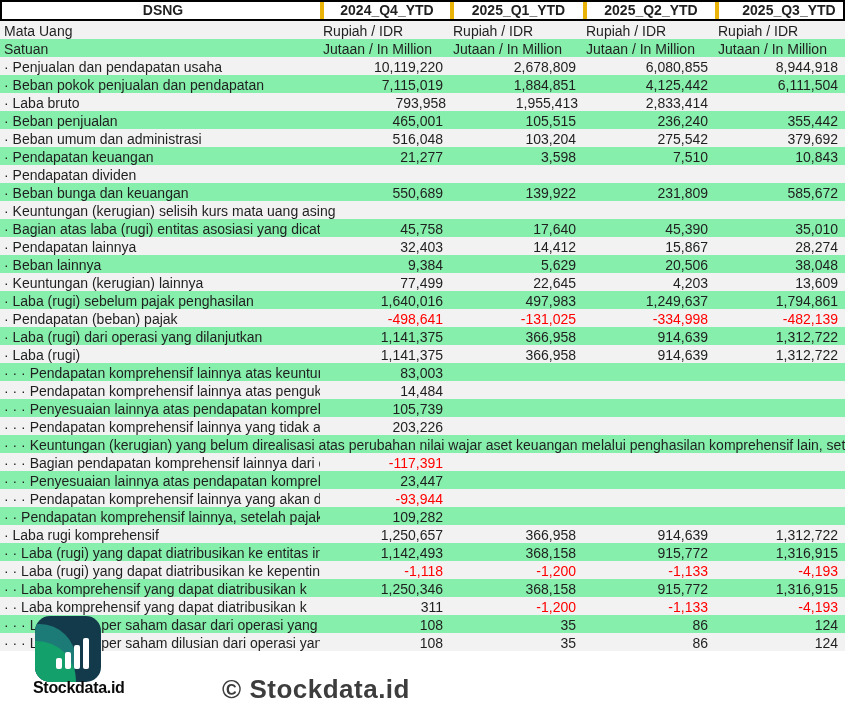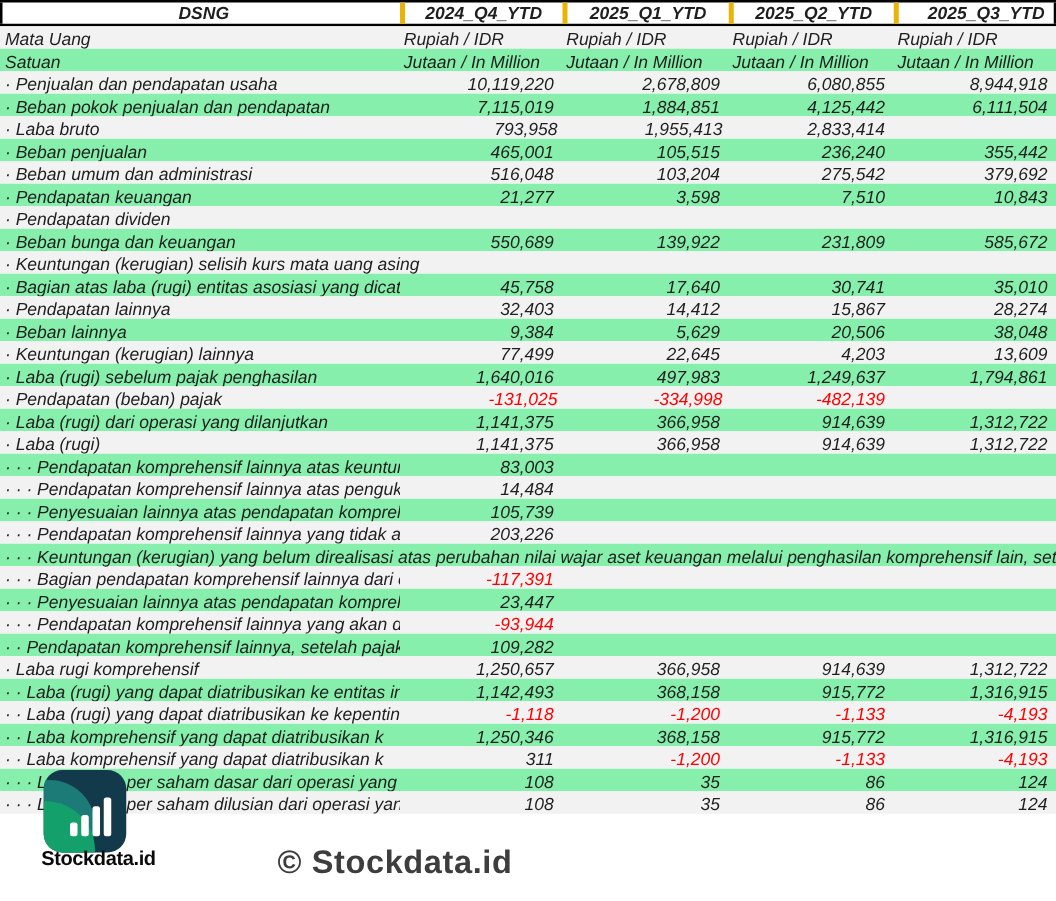--- a/index.html
+++ b/index.html
@@ -4,21 +4,21 @@
 <style>
   * { box-sizing: border-box; margin: 0; padding: 0; }
   html,body { width:845px; height:721px; overflow:hidden; }
   body {
     font-family: "Liberation Sans", "DejaVu Sans", sans-serif;
     font-size: 14px;
     color: #1f1f1f;
     background: #ffffff;
     position: relative;
   }
-  .fintable { width:845px;font-style:italic; }
+  .fintable { width:845px; }
   .row { display:flex; height:18px; line-height:20px; white-space:nowrap; }
   .row.light { background:#f2f2f2; }
   .row.dark  { background:#86efac; }
 
   
   .hdr { display:flex; height:21px; line-height:17px; background:#ffffff;
          border-top:2px solid #000; border-bottom:2px solid #000; font-weight:bold; }
   .hdr .cell { text-align:center; overflow:hidden; }
   .hdr .c-label { flex:0 0 320px; border-left:2px solid #000; }
   .hdr .c-val   { border-left:4px solid #eab308; }
@@ -141,21 +141,21 @@
         <div class="cell c-label">· Keuntungan (kerugian) selisih kurs mata uang asing</div>
         <div class="cell cv c0"></div>
         <div class="cell cv c1"></div>
         <div class="cell cv c2"></div>
         <div class="cell cv c3"></div>
       </div>
       <div class="row data dark">
         <div class="cell c-label">· Bagian atas laba (rugi) entitas asosiasi yang dicatat</div>
         <div class="cell cv c0">45,758</div>
         <div class="cell cv c1">17,640</div>
-        <div class="cell cv c2">30,741</div>
+        <div class="cell cv c2">45,390</div>
         <div class="cell cv c3">35,010</div>
       </div>
       <div class="row data light">
         <div class="cell c-label">· Pendapatan lainnya</div>
         <div class="cell cv c0">32,403</div>
         <div class="cell cv c1">14,412</div>
         <div class="cell cv c2">15,867</div>
         <div class="cell cv c3">28,274</div>
       </div>
       <div class="row data dark">
@@ -174,20 +174,21 @@
       </div>
       <div class="row data dark">
         <div class="cell c-label">· Laba (rugi) sebelum pajak penghasilan</div>
         <div class="cell cv c0">1,640,016</div>
         <div class="cell cv c1">497,983</div>
         <div class="cell cv c2">1,249,637</div>
         <div class="cell cv c3">1,794,861</div>
       </div>
       <div class="row data light">
         <div class="cell c-label">· Pendapatan (beban) pajak</div>
+        <div class="cell cv c0 neg">-498,641</div>
         <div class="cell cv c1 neg">-131,025</div>
         <div class="cell cv c2 neg">-334,998</div>
         <div class="cell cv c3 neg">-482,139</div>
       </div>
       <div class="row data dark">
         <div class="cell c-label">· Laba (rugi) dari operasi yang dilanjutkan</div>
         <div class="cell cv c0">1,141,375</div>
         <div class="cell cv c1">366,958</div>
         <div class="cell cv c2">914,639</div>
         <div class="cell cv c3">1,312,722</div>

